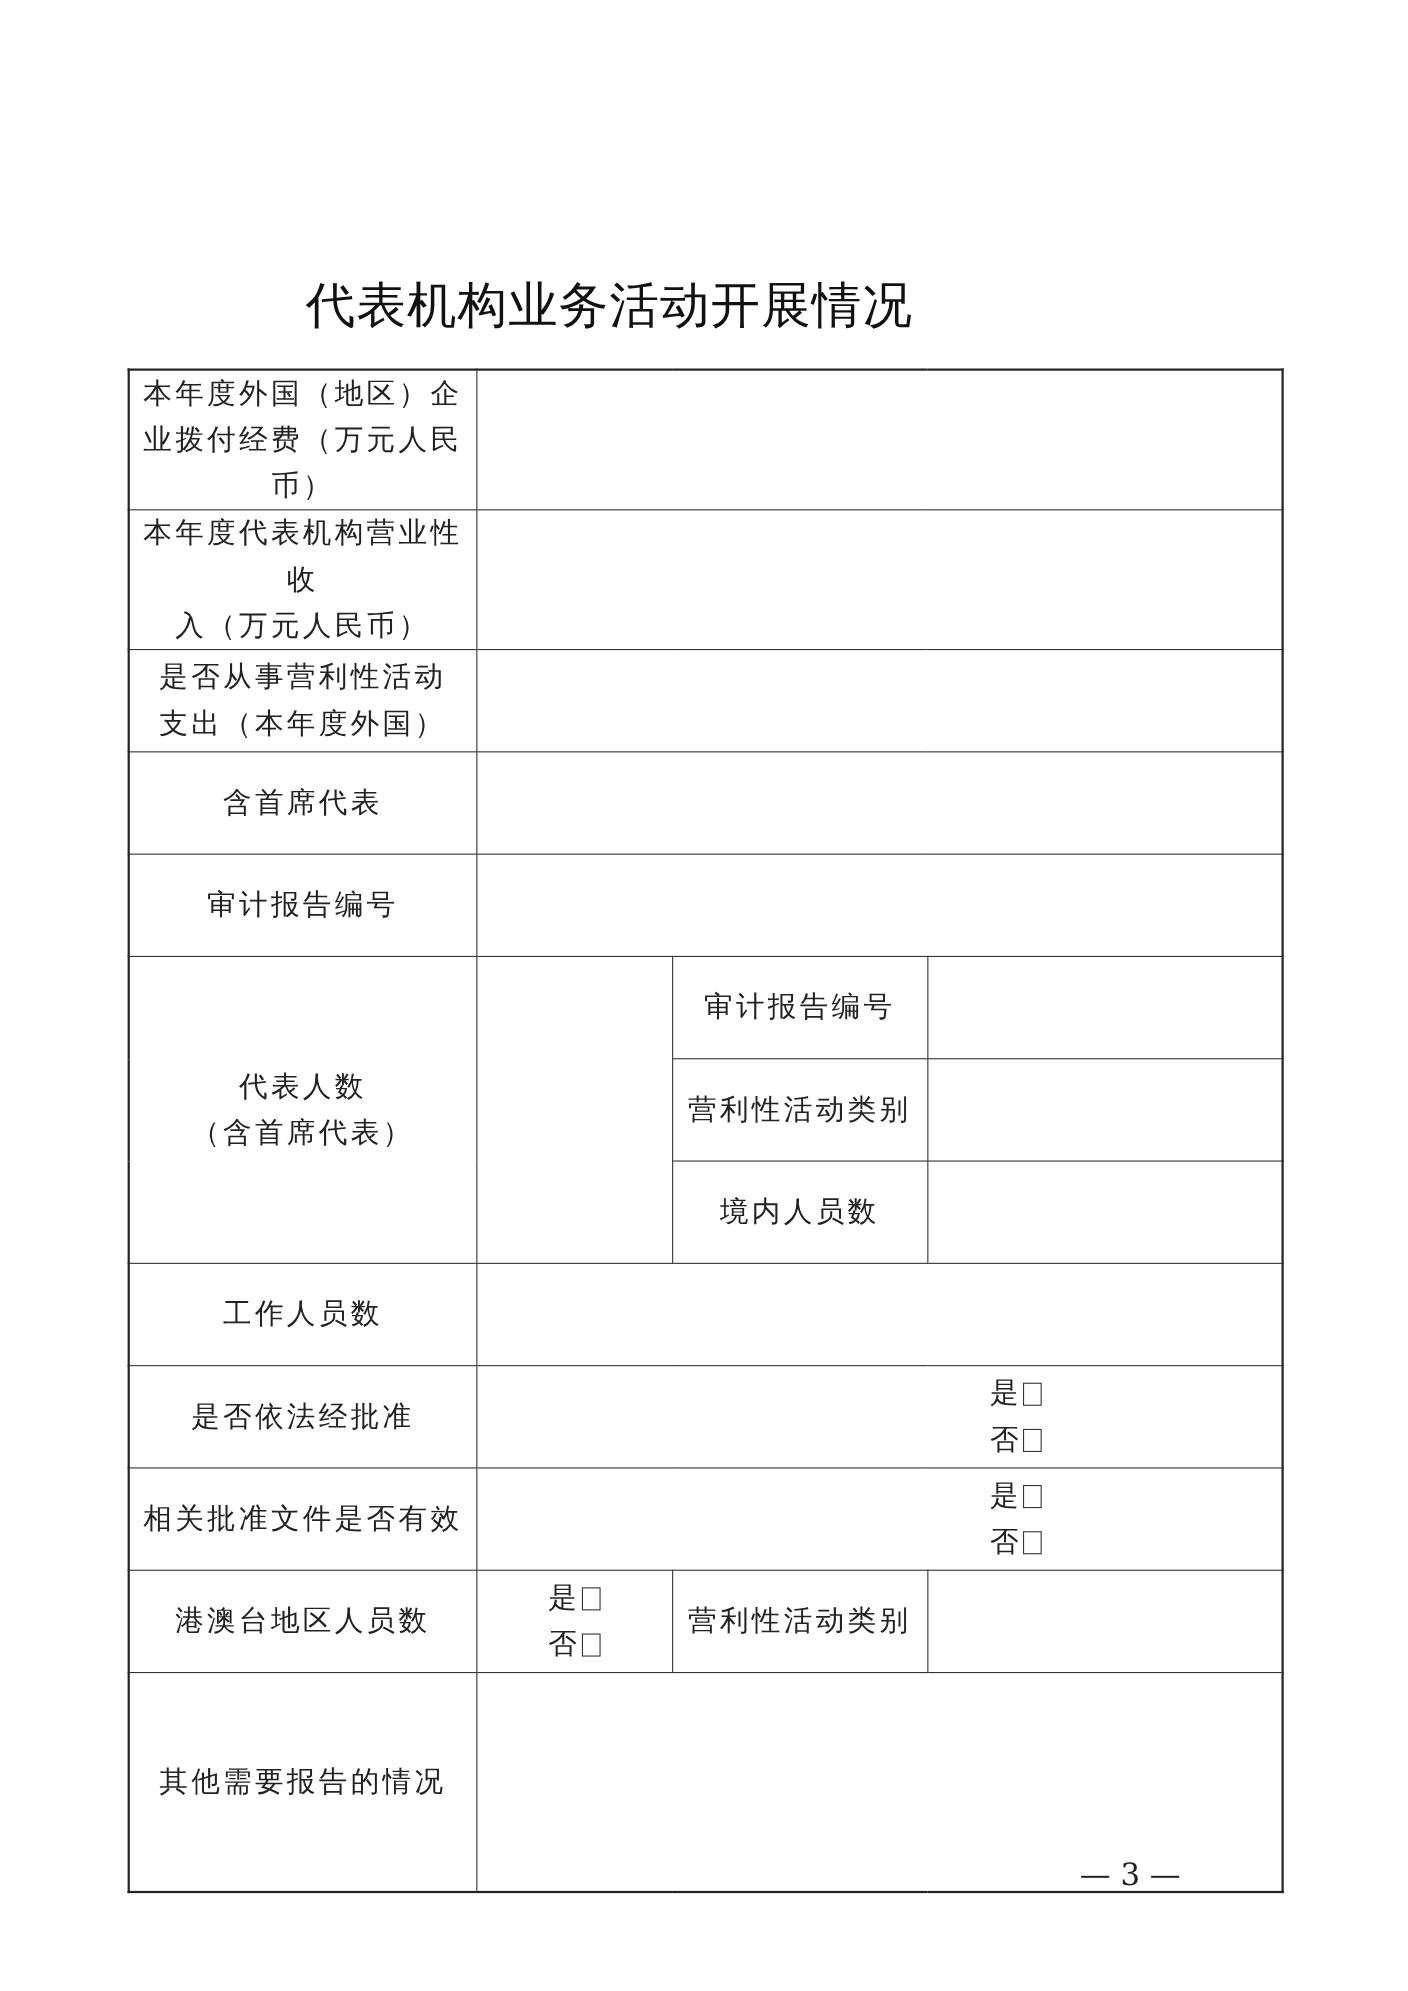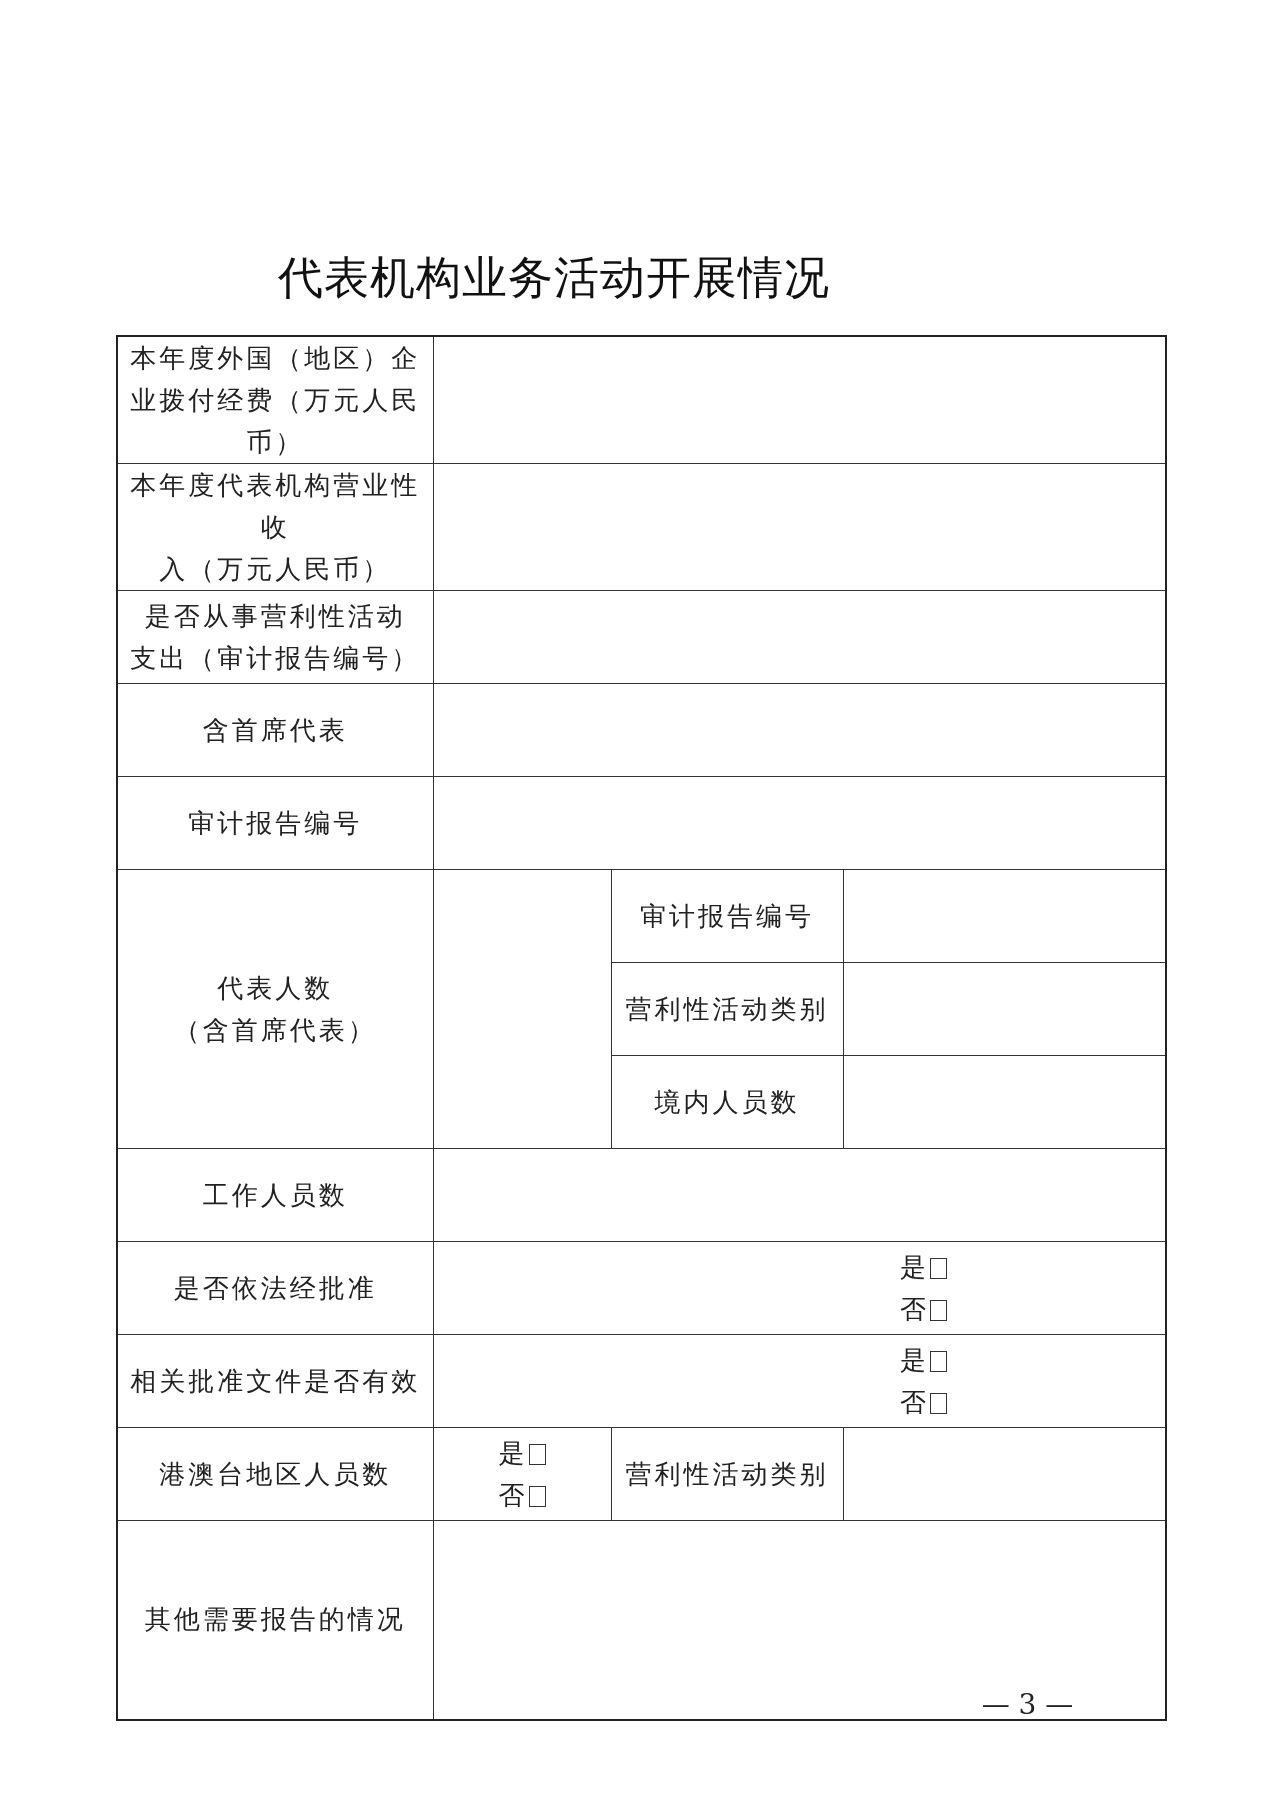--- a/index.html
+++ b/index.html
@@ -70,21 +70,21 @@
     <td>
       <div>本年度代表机构营业性收</div>
       <div>入（万元人民币）</div>
     </td>
     <td colspan="3"></td>
   </tr>
 
   <tr class="r95">
     <td>
       <div>是否从事营利性活动</div>
-      <div>支出（审计报告编号）</div>
+      <div>支出（本年度外国）</div>
     </td>
     <td colspan="3"></td>
   </tr>
 
   <tr class="r95">
     <td>含首席代表</td>
     <td colspan="3"></td>
   </tr>
 
   <tr class="r95">

